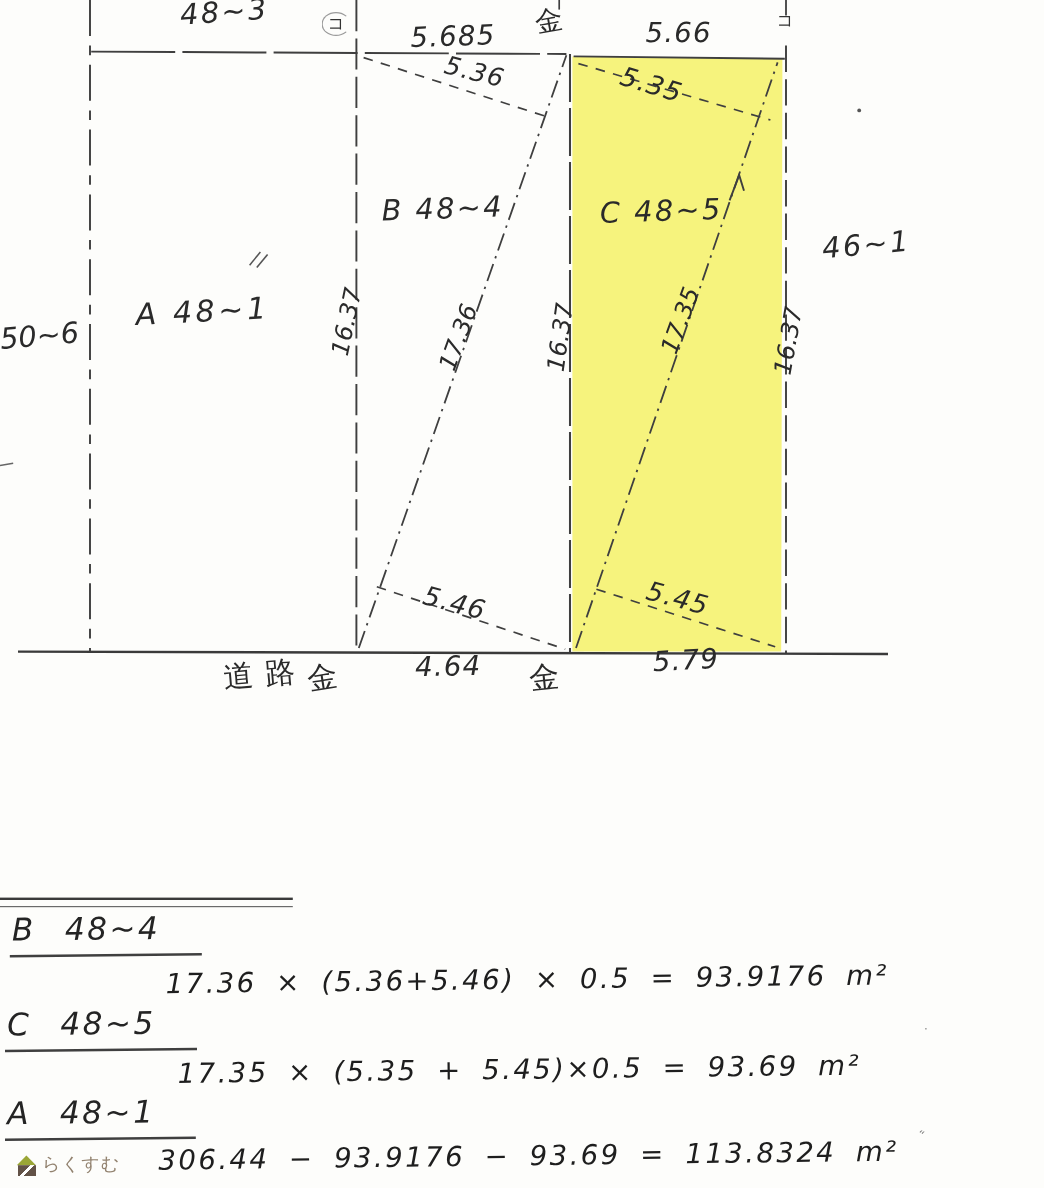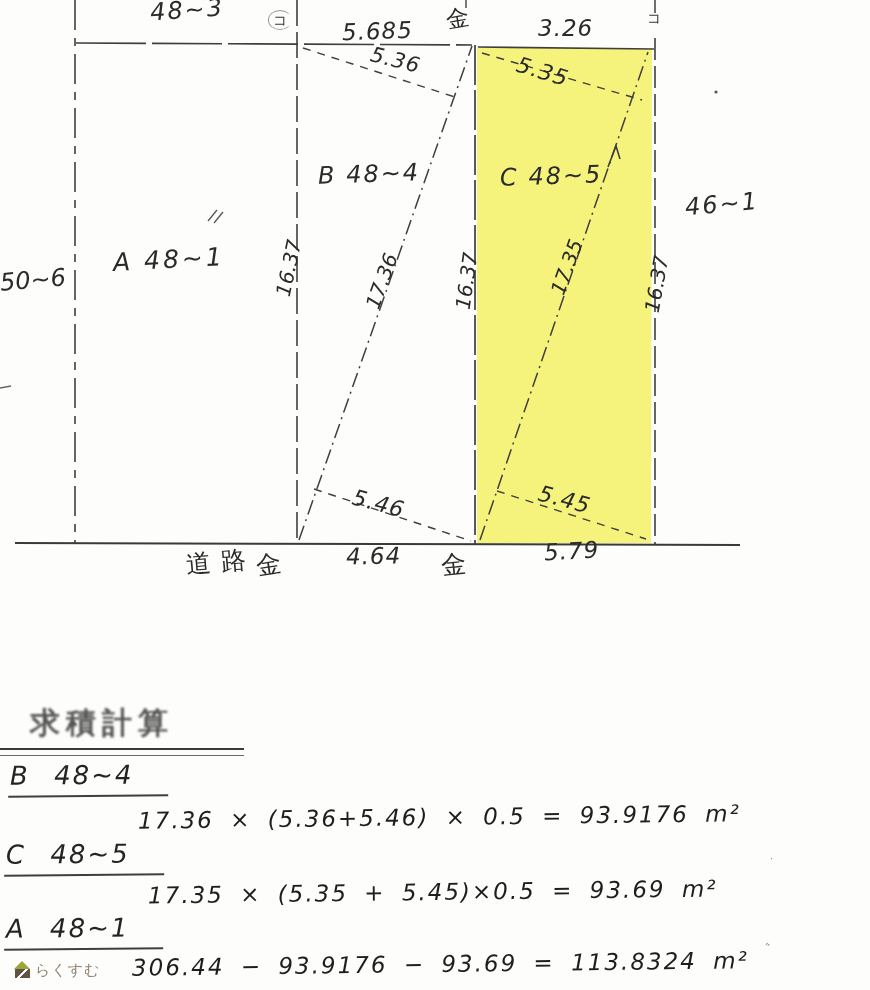--- a/index.html
+++ b/index.html
@@ -14,21 +14,21 @@
   .calc-title{position:absolute;left:30px;top:703px;font-size:30px;font-weight:bold;
         letter-spacing:6px;color:#2e2e2e;filter:blur(0.9px);opacity:.82;}
   .title-rule{position:absolute;left:0;top:748px;width:244px;height:5px;
         border-top:2px solid #3a3a3a;border-bottom:1px solid #6a6a6a;}
   .calc-head{position:absolute;font-size:26px;font-style:italic;word-spacing:14px;
         letter-spacing:2px;color:#242424;border-bottom:2px solid #3f3f3f;
         padding:0 34px 5px 2px;transform:rotate(-0.6deg);}
   .calc-formula{position:absolute;font-size:23px;font-style:italic;letter-spacing:2px;
         word-spacing:7px;color:#1e1e1e;transform:rotate(-0.7deg);}
   
-  .logo{position:absolute;left:14px;top:961px;display:flex;align-items:flex-start;gap:4px;}
+  .logo{position:absolute;left:14px;top:961px;display:flex;align-items:flex-end;gap:4px;}
   .logo-house{position:relative;width:17px;height:17px;}
   .logo-roof{position:absolute;left:0;top:0;width:0;height:0;
         border-left:8.5px solid transparent;border-right:8.5px solid transparent;
         border-bottom:8px solid #9aa636;}
   .logo-base{position:absolute;left:1px;top:8px;width:15px;height:9px;
         background:linear-gradient(135deg,#625247 42%,#ffffff 42%,#ffffff 58%,#625247 58%);}
   .logo-text{font-size:15px;color:#92826f;letter-spacing:1px;}
   .speck{position:absolute;color:#8a8a8a;font-size:10px;}
 </style>
 </head>
@@ -63,21 +63,21 @@
     <circle cx="716" cy="92" r="1.6" fill="#555"></circle>
     <line x1="208" y1="221" x2="217" y2="210" stroke="#555" stroke-width="1.3"></line>
     <line x1="214" y1="223" x2="223" y2="212" stroke="#555" stroke-width="1.3"></line>
     <line x1="0" y1="388" x2="11" y2="386" stroke="#666" stroke-width="1.3"></line>
   </svg>
 
   <div class="lbl" style="left:150px;top:-2px;font-size:24px;transform:rotate(-4deg);letter-spacing:2px;">48~3</div>
   <span class="lbl" style="left:268px;top:10px;font-size:14px;font-style:normal;"><span class="circ">コ</span></span>
   <div class="lbl dimline-label" style="left:342px;top:20px;font-size:23px;transform:rotate(-2deg);">5.685</div>
   <div class="lbl" style="left:446px;top:7px;font-size:23px;font-style:normal;transform:rotate(-10deg);">金</div>
-  <div class="lbl dimline-label" style="left:538px;top:17px;font-size:23px;">3.26</div>
+  <div class="lbl dimline-label" style="left:538px;top:17px;font-size:23px;">5.66</div>
   <div class="lbl" style="left:647px;top:11px;font-size:14px;font-style:normal;color:#333;">コ</div>
   <div class="lbl dimline-label" style="left:370px;top:50px;font-size:21px;transform:rotate(14deg);">5.36</div>
   <div class="lbl dimline-label" style="left:516px;top:61px;font-size:22px;transform:rotate(17deg);">5.35</div>
 
   <div class="lbl" style="left:318px;top:162px;font-size:24px;letter-spacing:2px;transform:rotate(-2deg);">B 48~4</div>
   <div class="lbl" style="left:500px;top:164px;font-size:24px;letter-spacing:2px;transform:rotate(-2deg);">C 48~5</div>
   <div class="lbl" style="left:685px;top:192px;font-size:24px;transform:rotate(-5deg);letter-spacing:2px;">46~1</div>
   <div class="lbl" style="left:113px;top:247px;font-size:25px;letter-spacing:3px;transform:rotate(-3deg);">A 48~1</div>
   <div class="lbl" style="left:0px;top:268px;font-size:24px;transform:rotate(-5deg);">50~6</div>
 
@@ -89,21 +89,20 @@
 
   <div class="lbl dimline-label" style="left:352px;top:493px;font-size:22px;transform:rotate(15deg);">5.46</div>
   <div class="lbl dimline-label" style="left:538px;top:489px;font-size:22px;transform:rotate(15deg);">5.45</div>
 
   <div class="lbl" style="left:186px;top:549px;font-size:25px;font-style:normal;letter-spacing:10px;transform:rotate(-5deg);">道路</div>
   <div class="lbl" style="left:256px;top:552px;font-size:25px;font-style:normal;transform:rotate(-9deg);">金</div>
   <div class="lbl dimline-label" style="left:346px;top:545px;font-size:23px;transform:rotate(-1deg);">4.64</div>
   <div class="lbl" style="left:441px;top:552px;font-size:25px;font-style:normal;transform:rotate(-6deg);">金</div>
   <div class="lbl dimline-label" style="left:544px;top:540px;font-size:23px;transform:rotate(-3deg);">5.79</div>
 
-  <div class="calc-title">求積計算</div>
   <div class="title-rule"></div>
 
   <div class="calc-head" style="left:8px;top:760px;">B 48~4</div>
   <div class="calc-formula" style="left:138px;top:804px;">17.36 × (5.36+5.46) × 0.5 = 93.9176 m²</div>
 
   <div class="calc-head" style="left:4px;top:839px;">C 48~5</div>
   <div class="calc-formula" style="left:148px;top:879px;">17.35 × (5.35 + 5.45)×0.5 = 93.69 m²</div>
 
   <div class="calc-head" style="left:4px;top:913px;">A 48~1</div>
   <div class="calc-formula" style="left:132px;top:951px;">306.44 − 93.9176 − 93.69 = 113.8324 m²</div>

